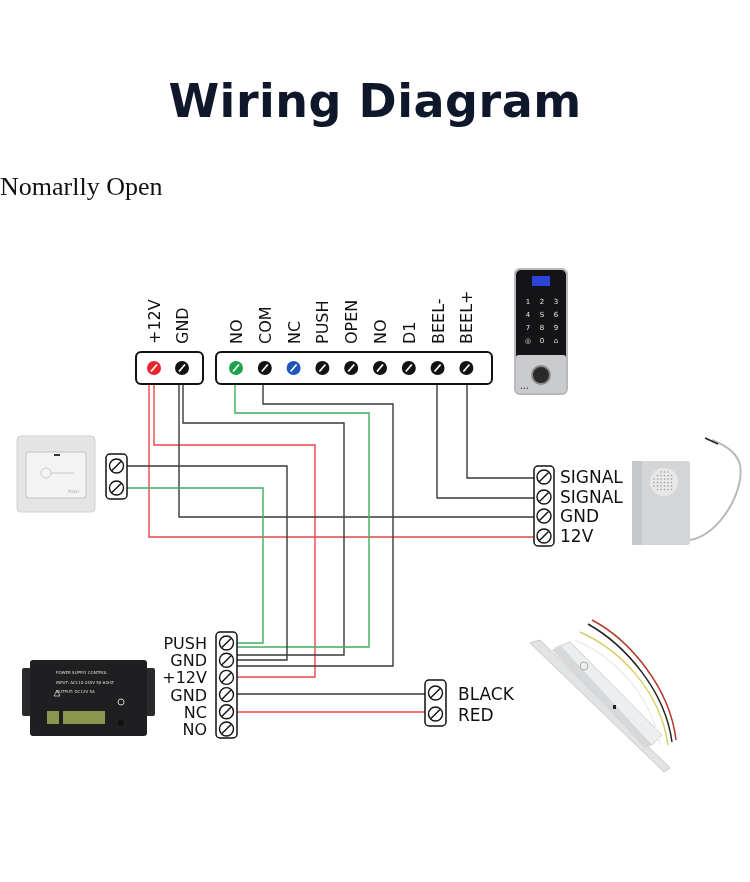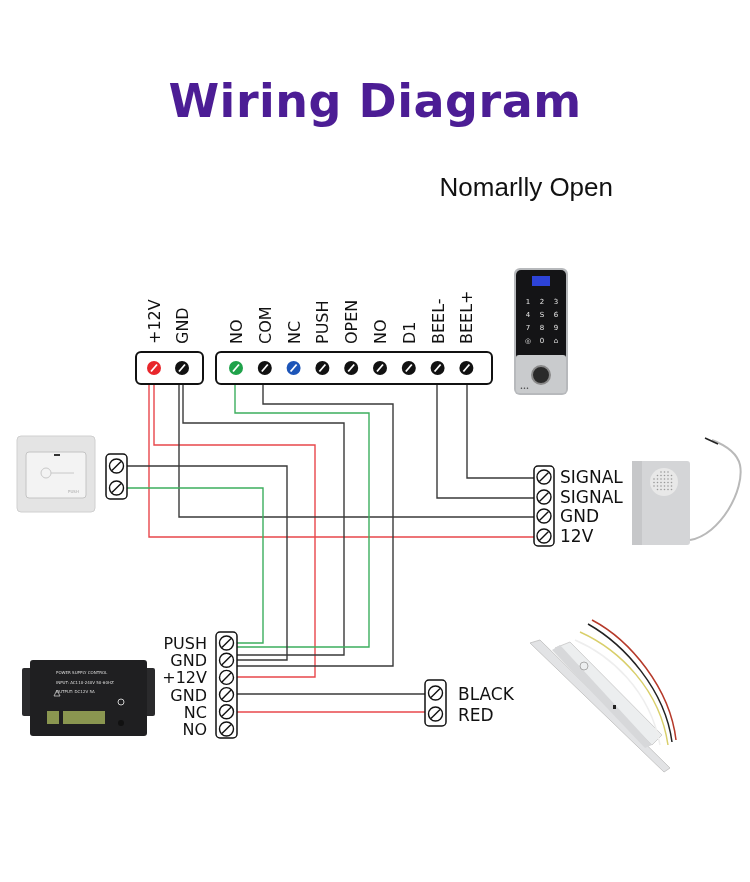--- a/index.html
+++ b/index.html
@@ -1,18 +1,18 @@
 <!DOCTYPE html>
 <html><head>
 <meta charset="utf-8">
 <style>
   html, body { margin:0; padding:0; background:#ffffff; }
   body { width:750px; height:882px; position:relative; overflow:hidden; font-family:"DejaVu Sans", sans-serif; }
-  .title { position:absolute; left:0; width:750px; top:74px; text-align:center; font-size:46px; font-weight:bold; color:#4c1d95; letter-spacing:0.5px; font-family:"DejaVu Sans", sans-serif; }
-  .subtitle { position:absolute; left:0; width:613px; top:172px; text-align:right; font-size:26px; color:#111; font-family:Liberation Sans, sans-serif; }
+  .title { position:absolute; left:0; width:750px; top:74px; text-align:center; font-size:46px; font-weight:bold; color:#0f172a; letter-spacing:0.5px; font-family:"DejaVu Sans", sans-serif; }
+  .subtitle { position:absolute; left:0; width:613px; top:172px; text-align:left; font-size:26px; color:#111; font-family:Liberation Serif, serif; }
   svg { position:absolute; left:0; top:0; }
   .lbl { font-family:"DejaVu Sans", sans-serif; font-size:16px; fill:#111; }
   .lbl-big { font-family:"DejaVu Sans", sans-serif; font-size:17px; fill:#111; }
   .small { font-family:"DejaVu Sans", sans-serif; font-size:4px; fill:#ddd; }
 </style>
 </head>
 <body>
 
 <div class="title">Wiring Diagram</div>
 <div class="subtitle">Nomarlly Open</div>

